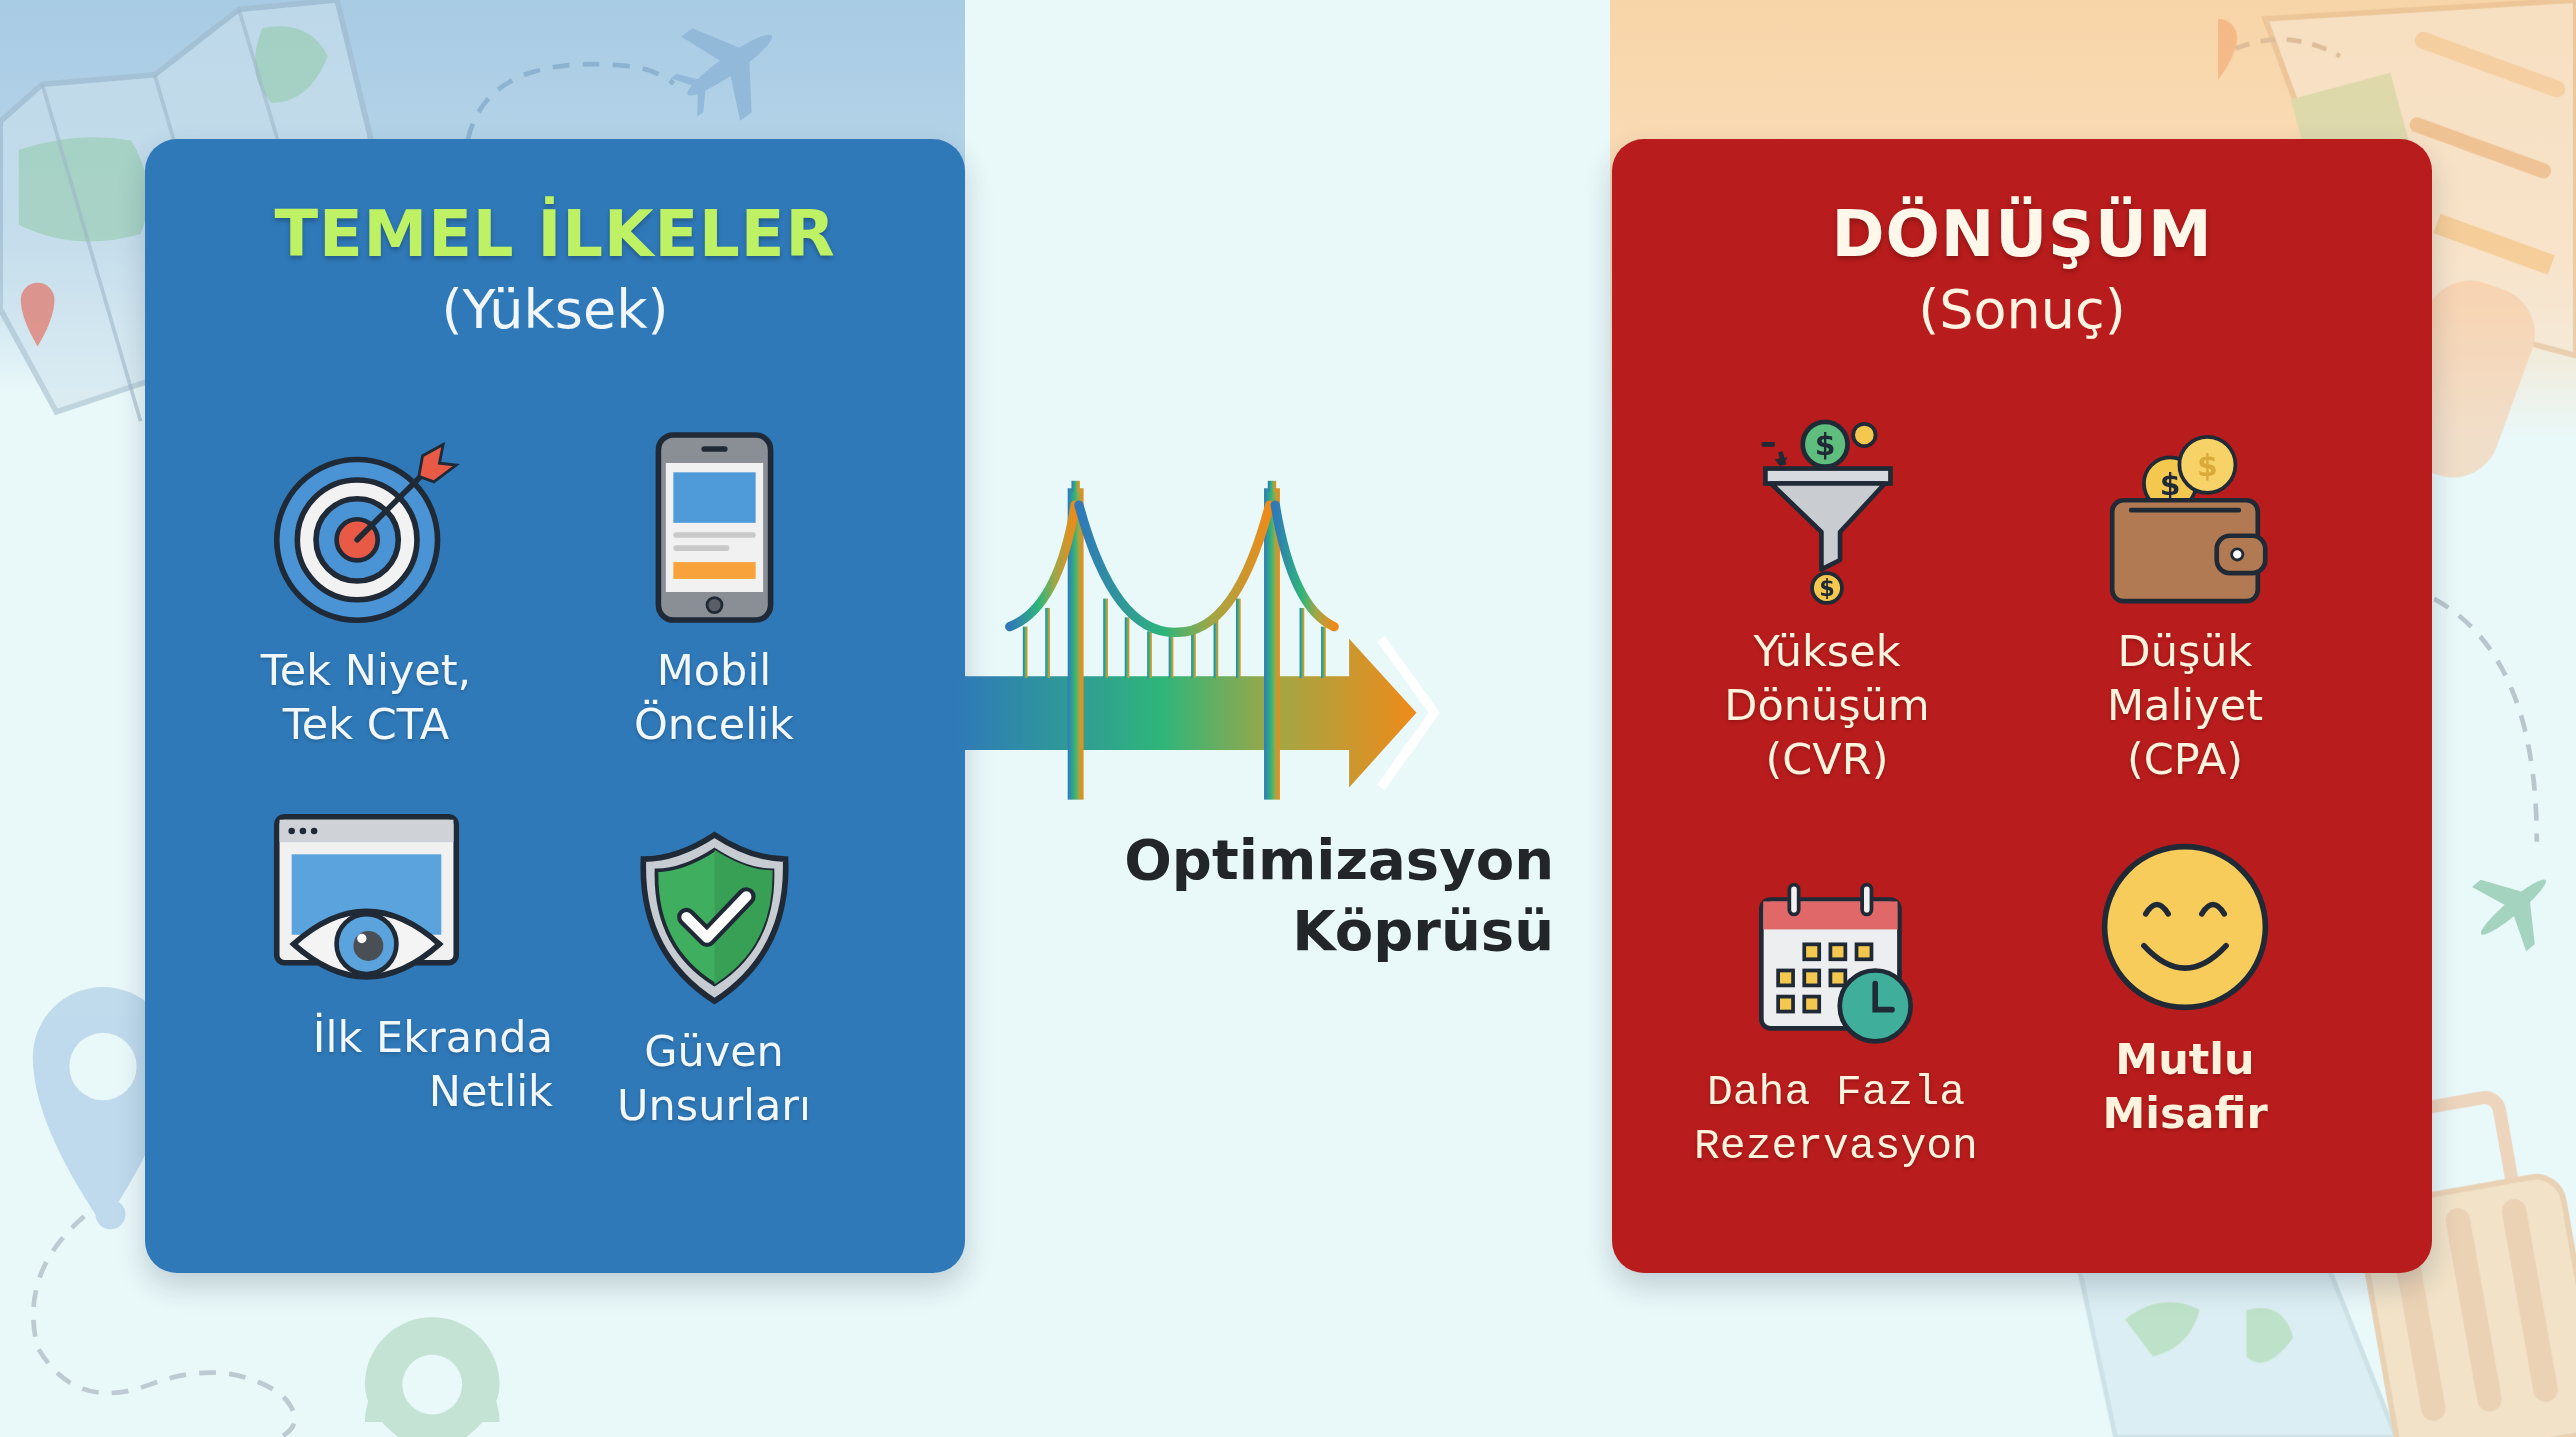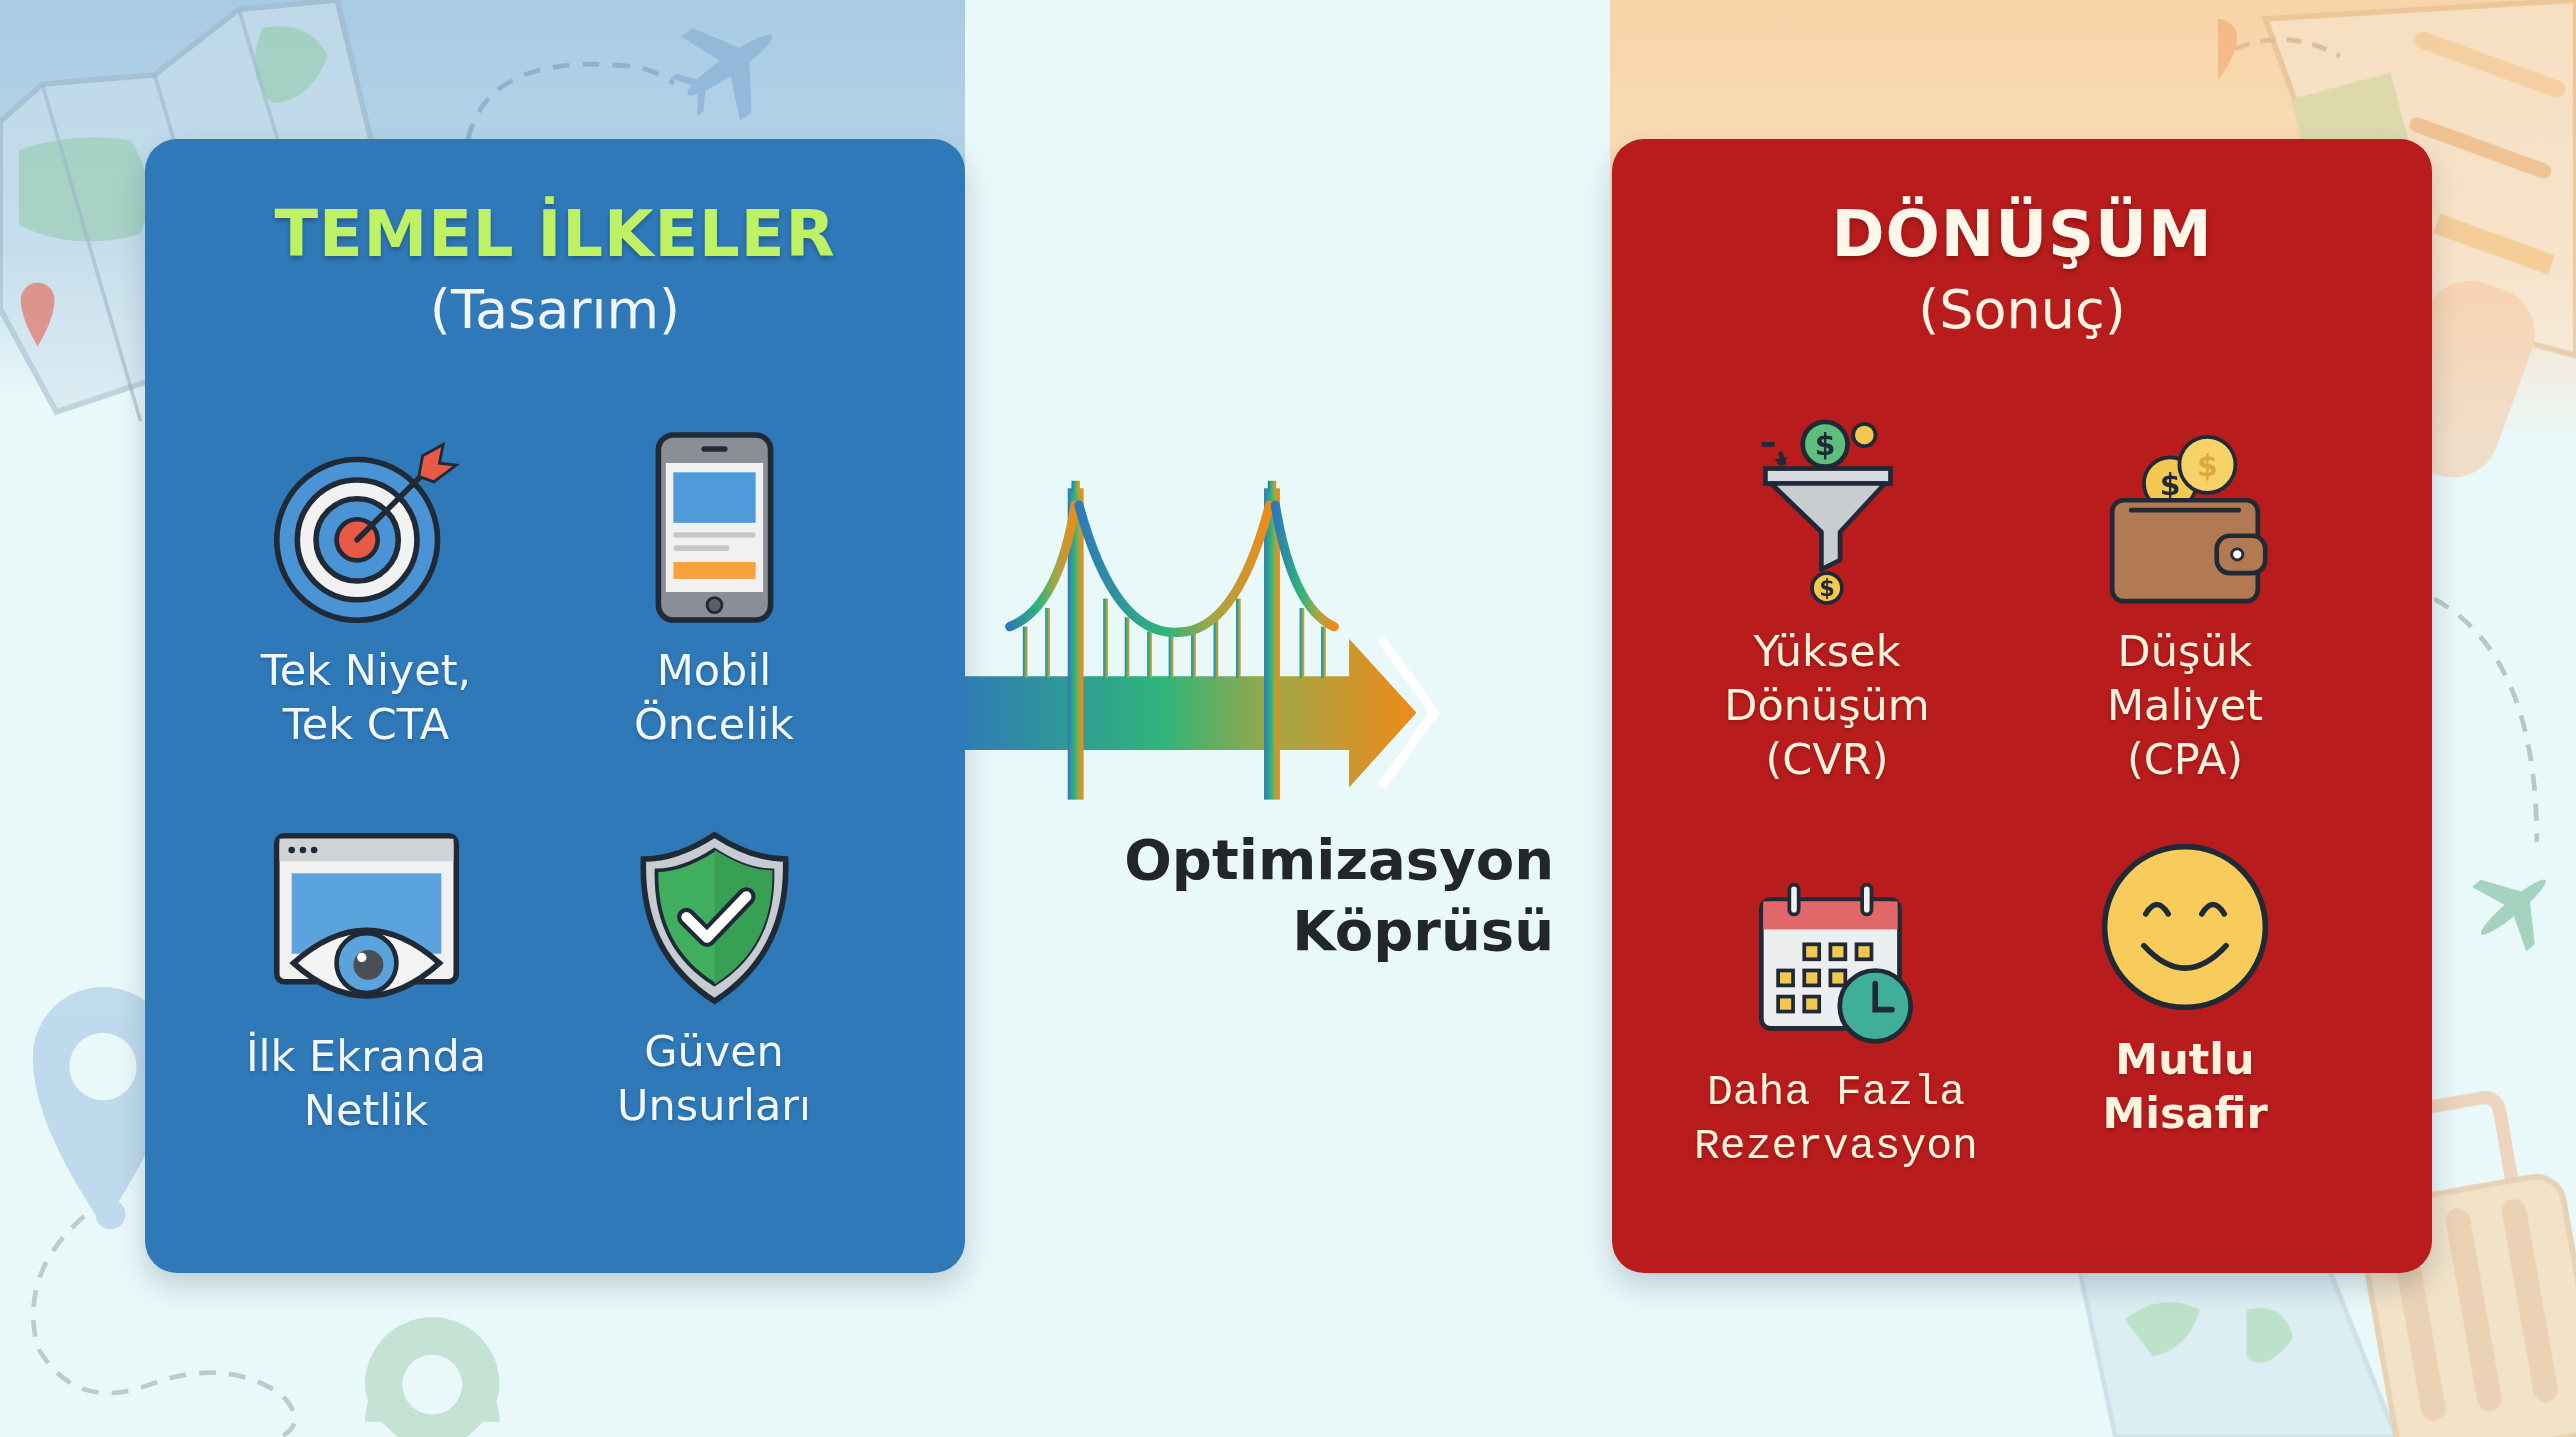--- a/index.html
+++ b/index.html
@@ -132,21 +132,21 @@
     <rect x="360" y="30" width="120" height="130" rx="16" fill="none" stroke="#f0b78a" stroke-width="14" transform="rotate(-10 420 95)"></rect>
     <rect x="340" y="120" width="220" height="280" rx="30" fill="#f7cfa0" stroke="#e9b17c" stroke-width="6" transform="rotate(-10 450 260)"></rect>
     <rect x="370" y="150" width="26" height="220" rx="13" fill="#efb27f" transform="rotate(-10 383 260)"></rect>
     <rect x="430" y="140" width="26" height="220" rx="13" fill="#efb27f" transform="rotate(-10 443 250)"></rect>
     <rect x="490" y="130" width="26" height="220" rx="13" fill="#efb27f" transform="rotate(-10 503 240)"></rect>
   </g>
 </svg>
 
 <div class="panel panel-left">
   <div class="panel-title">TEMEL İLKELER</div>
-  <div class="panel-subtitle">(Tasarım)</div>
+  <div class="panel-subtitle">(Yüksek)</div>
 
   <div class="item" style="left:34px;top:298px;">
     <svg class="icon" width="187" height="187" viewBox="0 0 200 200">
       <circle cx="90" cy="110" r="86" fill="#4a93d4" stroke="#1f2a36" stroke-width="6"></circle>
       <circle cx="90" cy="110" r="64" fill="#f2f2f2" stroke="#1f2a36" stroke-width="6"></circle>
       <circle cx="90" cy="110" r="44" fill="#4a93d4" stroke="#1f2a36" stroke-width="6"></circle>
       <circle cx="90" cy="110" r="22" fill="#e85a45" stroke="#1f2a36" stroke-width="5"></circle>
       <line x1="90" y1="110" x2="168" y2="32" stroke="#1f2a36" stroke-width="6" stroke-linecap="round"></line>
       <polygon points="160,20 182,8 178,28 196,30 172,48 156,42" fill="#e85a45" stroke="#1f2a36" stroke-width="3"></polygon>
     </svg>
@@ -166,21 +166,21 @@
       <rect x="56" y="140" width="88" height="18" fill="#f7a23a"></rect>
       <rect x="86" y="16" width="28" height="6" rx="3" fill="#1f2a36"></rect>
       <circle cx="100" cy="186" r="8" fill="#5a5f66" stroke="#1f2a36" stroke-width="3"></circle>
     </svg>
     <span class="label">
       <span>Mobil</span>
       <span>Öncelik</span>
     </span>
   </div>
 
-  <div class="item" style="left:34px;top:693px;">
+  <div class="item" style="left:34px;top:674px;text-align:right;">
     <svg class="icon" width="187" height="178" viewBox="0 0 200 190">
       <rect x="4" y="4" width="192" height="156" rx="8" fill="#f1f1f1" stroke="#1f2a36" stroke-width="6"></rect>
       <rect x="7" y="7" width="186" height="24" fill="#cfd3d8"></rect>
       <circle cx="20" cy="19" r="3.5" fill="#1f2a36"></circle>
         <circle cx="32" cy="19" r="3.5" fill="#1f2a36"></circle>
         <circle cx="44" cy="19" r="3.5" fill="#1f2a36"></circle>
       <rect x="20" y="44" width="160" height="86" fill="#5aa3dc"></rect>
       <path d="M22,140 Q100,70 178,140 Q100,210 22,140z" fill="#f4f4f4" stroke="#1f2a36" stroke-width="6"></path>
       <circle cx="100" cy="140" r="32" fill="#5aa3dc" stroke="#1f2a36" stroke-width="5"></circle>
       <circle cx="102" cy="142" r="16" fill="#4a4e55"></circle>

